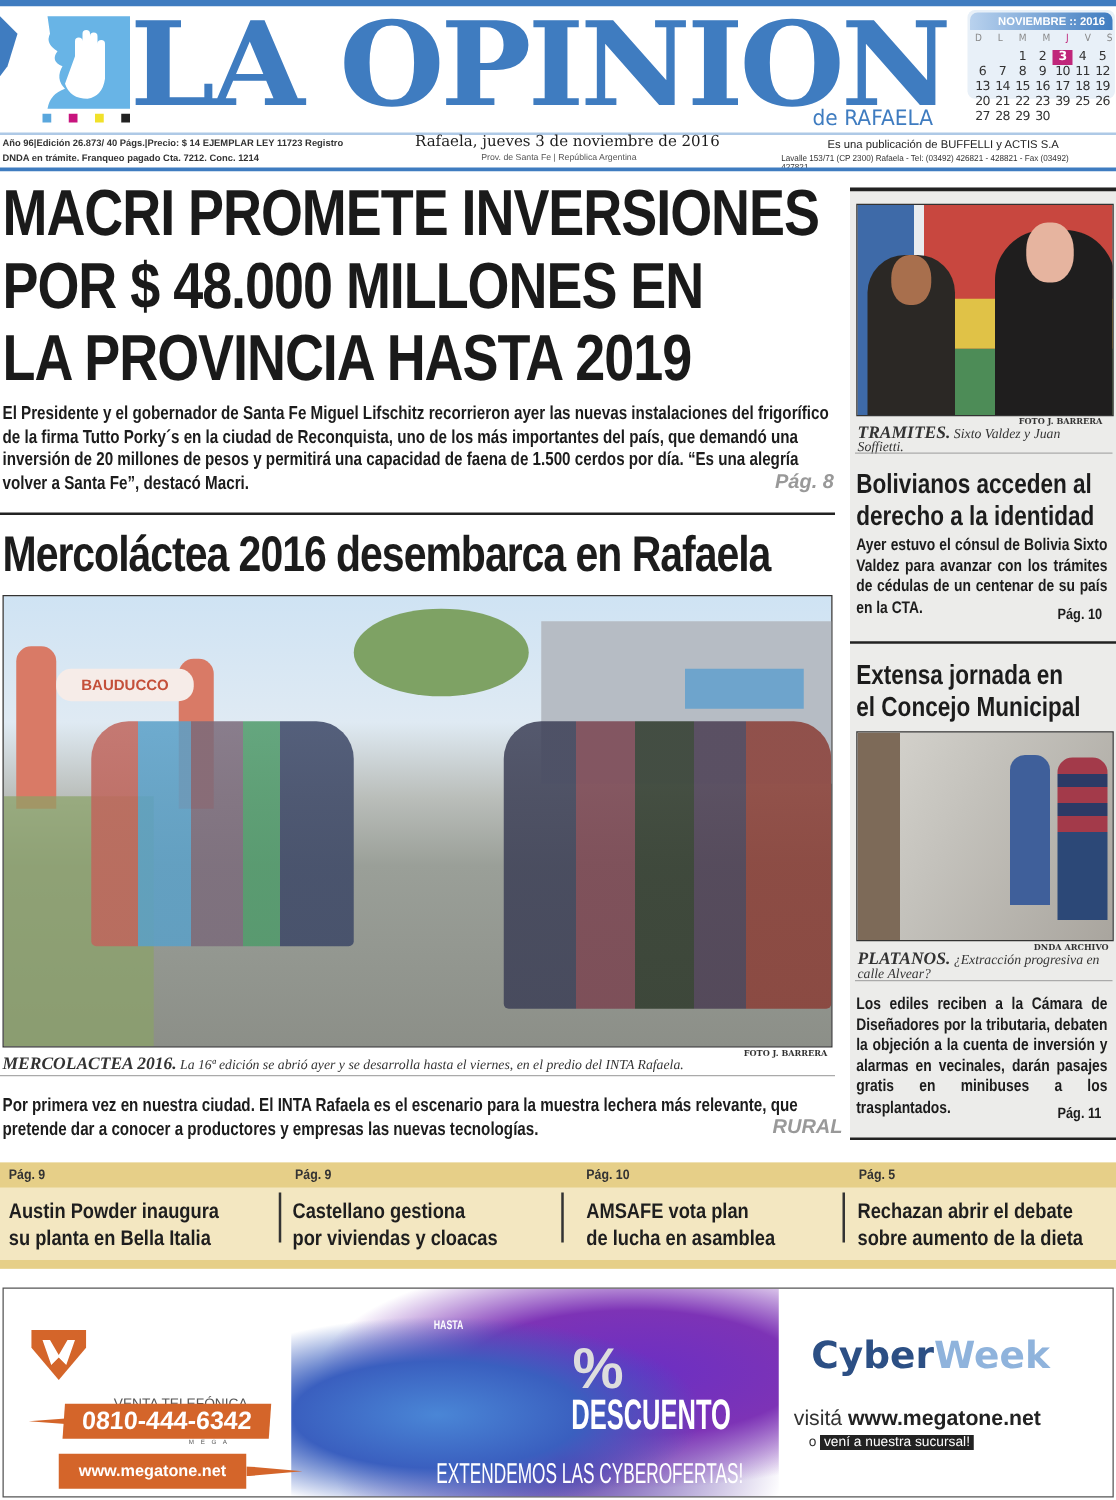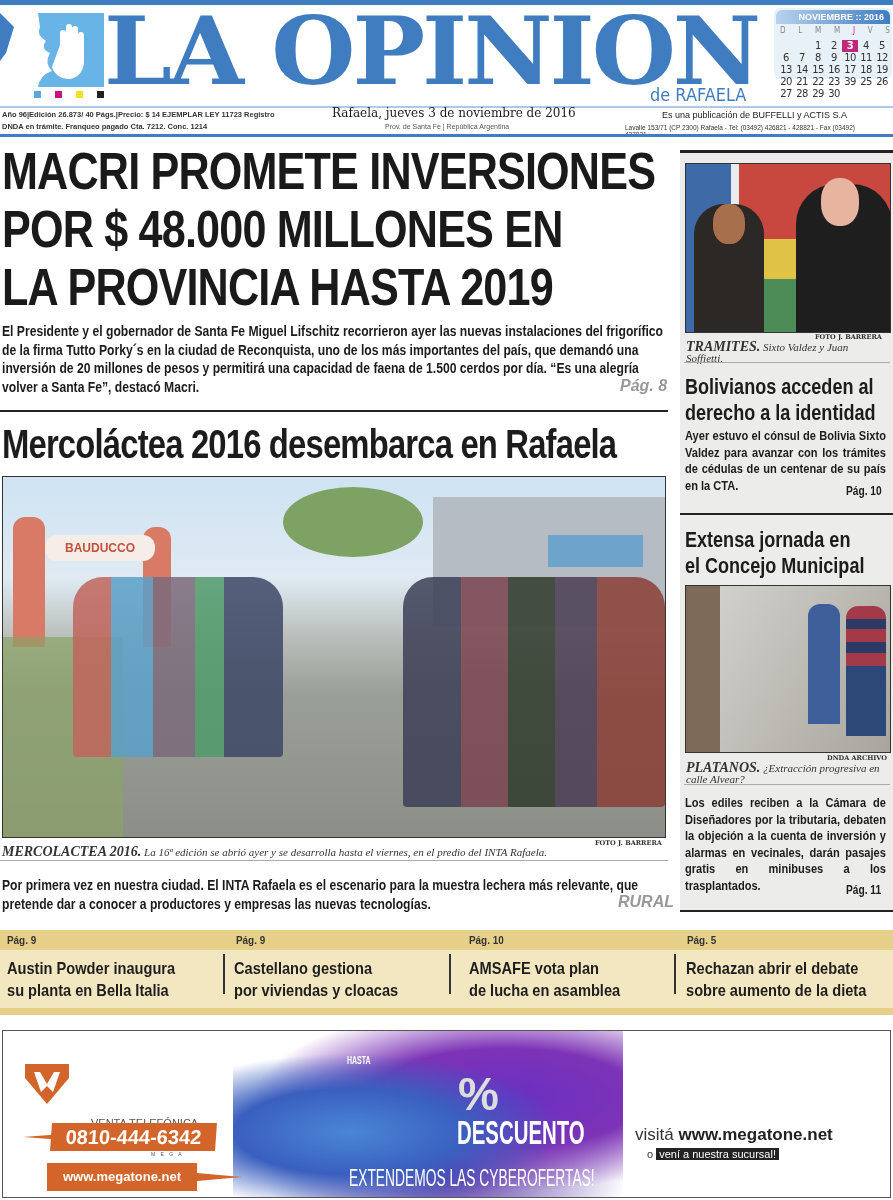--- a/index.html
+++ b/index.html
@@ -260,20 +260,23 @@
   <div class="abs mg-phone">0810-444-6342</div>
   <div class="abs" style="left:148px;top:120px;font-size:5px;color:#555;letter-spacing:2px">M E G A</div>
   <div class="abs mg-web">www.megatone.net</div>
   <div class="abs" style="left:194px;top:142px;width:45px;height:8px;background:#d4652a;clip-path:polygon(0 0,100% 50%,0 100%)"></div>
 
   <div class="abs ad-hasta cond">HASTA</div>
   <div class="abs ad-pct">%</div>
   <div class="abs ad-desc cond">DESCUENTO</div>
   <div class="abs ad-ext cond">EXTENDEMOS LAS CYBEROFERTAS!</div>
 
+  <div class="abs cw">
+    <span class="c1">Cyber</span><span class="c2">Week</span>
+  </div>
   <div class="abs cw-visit">
     <span>visitá</span>
     <b>www.megatone.net</b>
   </div>
   <div class="abs cw-veni">
     <span style="background:none;color:#333;padding:0">o</span>
     <span>vení a nuestra sucursal!</span>
   </div>
 </div>
 

